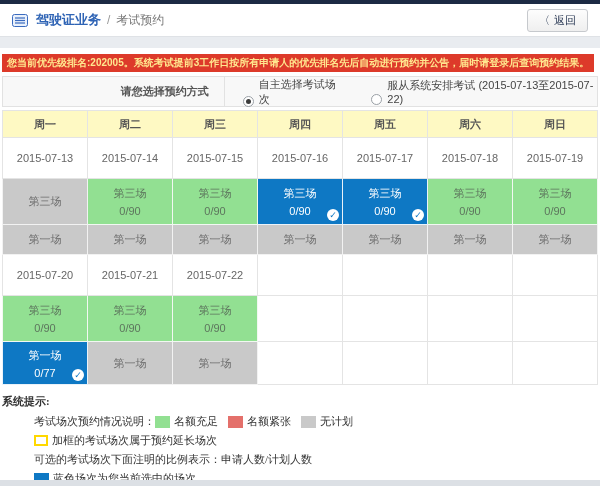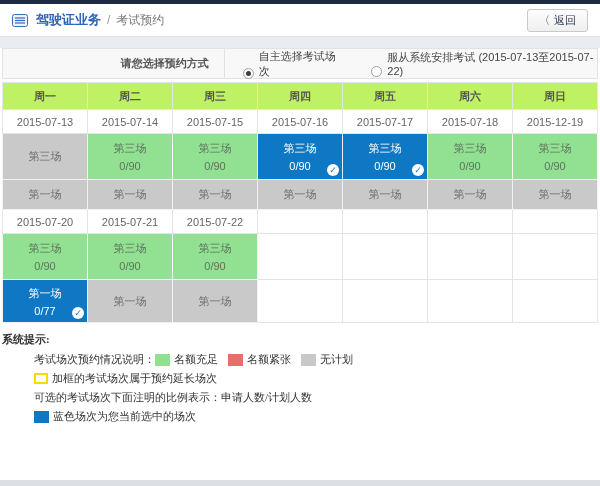--- a/index.html
+++ b/index.html
@@ -63,22 +63,22 @@
   .mode-options { display:flex; gap:30px; padding-left:18px; align-items:center; }
   .opt { display:flex; align-items:flex-end; gap:5px; cursor:pointer; color:#444; }
   .radio {
     width:11px; height:11px; border-radius:50%; border:1px solid #9aa0a6;
     background:#fff; display:inline-block; position:relative; flex:none;
   }
   .radio.on::after { content:""; position:absolute; inset:2px; border-radius:50%; background:#3c3c3c; }
   
   .cal { margin:3px 2px 0; border-collapse:collapse; width:596px; table-layout:fixed; }
   .cal th, .cal td { border:1px solid #e4e4e4; text-align:center; vertical-align:middle; }
-  .cal th { background:#bef264; color:#555; height:27px; font-size:11px; font-weight:bold; }
-  .cal td.date { height:24px; color:#666; background:#fff; font-size:11px; }
+  .cal th { background:#fef9c3; color:#555; height:27px; font-size:11px; font-weight:bold; }
+  .cal td.date { height:41px; color:#666; background:#fff; font-size:11px; }
   tr.tall td { height:46px; }
   tr.short td { height:30px; }
   tr.mid td { height:43px; }
   .cell { font-size:11px; }
   .cell.green { background:#92e092; color:#5d755d; border-color:#f2f8f2; cursor:pointer; }
   .cell.gray { background:#c9c9c9; color:#6e6e6e; border-color:#f2f2f2; }
   .cell.selected { background:#0e78c4; color:#fff; border-color:#eaf2f9; position:relative; cursor:pointer; }
   .cell.empty { background:#fff; }
   .session { display:block; }
   .ratio { display:block; margin-top:4px; }
@@ -126,20 +126,23 @@
     <span>〈</span>
     <span>返回</span>
   </button>
 </div>
 
 <div class="hdr-gap"></div>
 
 <div class="main">
 
 
+  <div class="notice-wrap">
+    <span class="notice">您当前优先级排名:202005。系统考试提前3工作日按所有申请人的优先排名先后自动进行预约并公告，届时请登录后查询预约结果。</span>
+  </div>
 
   <div class="mode-row">
     <div class="mode-label">请您选择预约方式</div>
     <div class="mode-options">
       <label class="opt">
         <span class="radio on"></span>
         <span>自主选择考试场次</span>
       </label>
       <label class="opt">
         <span class="radio"></span>
@@ -159,21 +162,21 @@
       <th>周六</th>
       <th>周日</th>
     </tr>
     <tr>
       <td class="date">2015-07-13</td>
       <td class="date">2015-07-14</td>
       <td class="date">2015-07-15</td>
       <td class="date">2015-07-16</td>
       <td class="date">2015-07-17</td>
       <td class="date">2015-07-18</td>
-      <td class="date">2015-12-19</td>
+      <td class="date">2015-07-19</td>
     </tr>
     <tr class="tall">
       <td class="cell gray">
         <span class="session">第三场</span>
       </td>
       <td class="cell green">
         <span class="session">第三场</span>
         <span class="ratio">0/90</span>
       </td>
       <td class="cell green">

